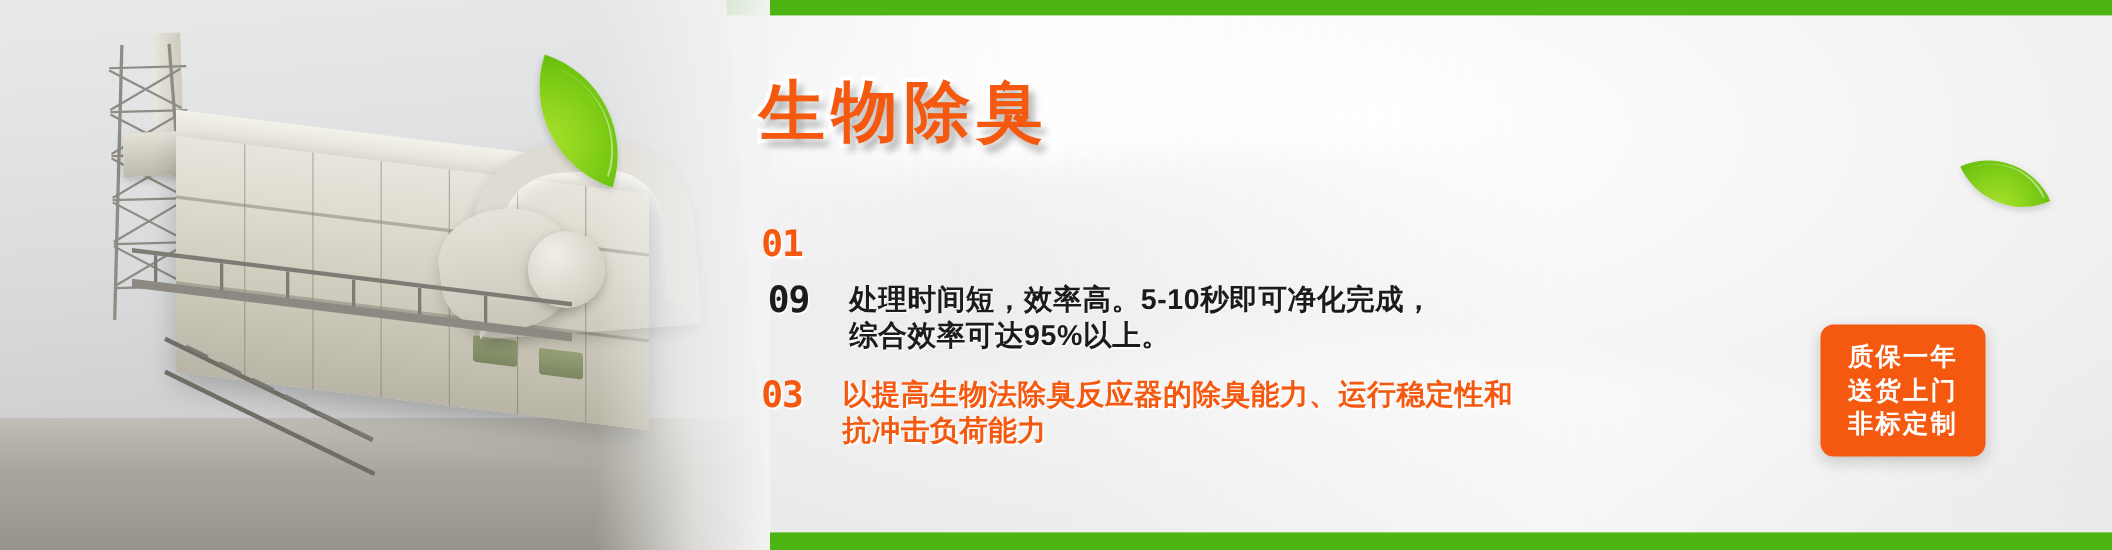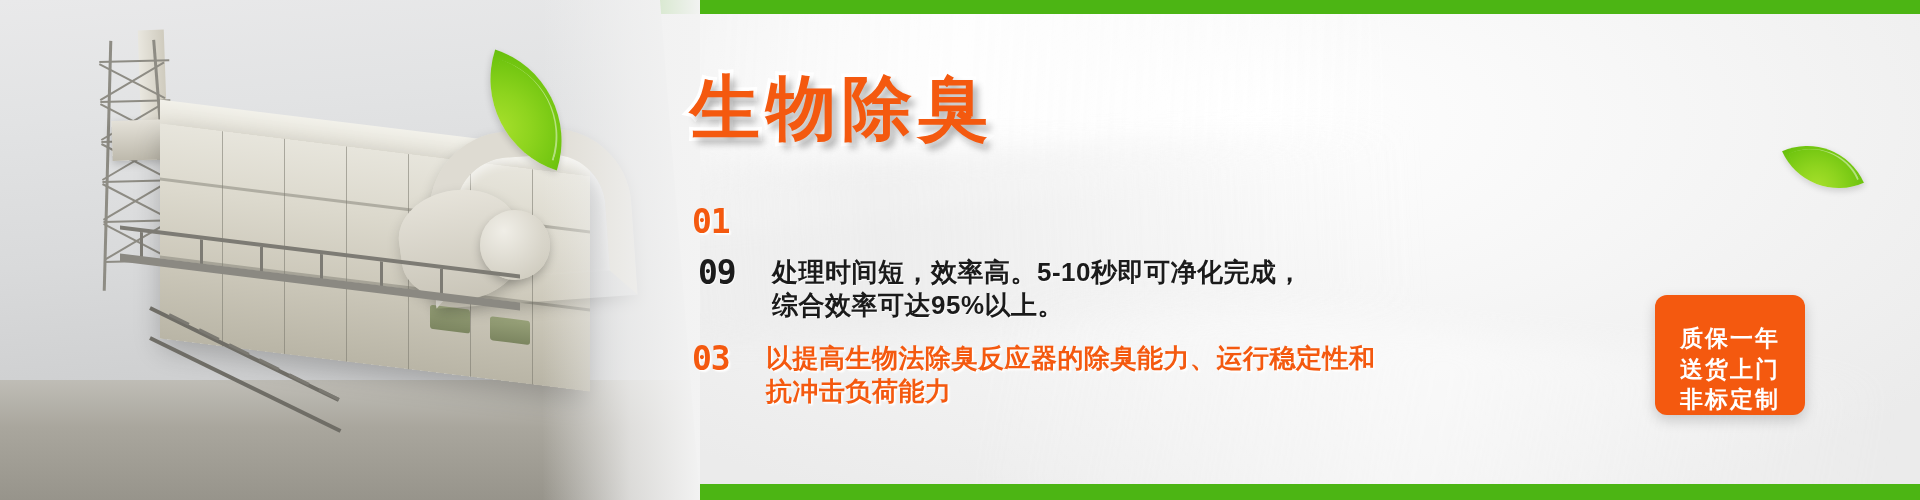--- a/index.html
+++ b/index.html
@@ -148,21 +148,21 @@
     border-radius:0 100% 0 100%;
   }
   #leaf-main{left:478px;top:62px;width:96px;height:96px;transform:rotate(18deg);}
   #leaf-small{left:1792px;top:136px;width:62px;height:62px;transform:rotate(-24deg);}
 
   
   #content{position:absolute;left:690px;top:0;width:1230px;height:500px;}
 
   #title{
     position:absolute;left:0;top:62px;
-    font-size:70px;font-weight:bold;letter-spacing:6px;
+    font-size:60px;font-weight:bold;letter-spacing:6px;
     color:#f4590f;
     font-family:"DejaVu Sans","Liberation Sans",sans-serif;
     -webkit-text-stroke:7px #ffffff;
     paint-order:stroke fill;
     text-shadow:5px 6px 7px rgba(0,0,0,.30);
   }
 
   .feat{position:absolute;display:flex;align-items:flex-start;}
   .num{
     font-family:"DejaVu Sans Mono","Liberation Mono",monospace;
@@ -178,21 +178,21 @@
 
   #feat-1{left:2px;top:205px;gap:22px;}
   #feat-2{left:8px;top:256px;}
   #feat-3{left:2px;top:342px;}
   #feat-4{left:8px;top:428px;}
 
   
   #badge{
     position:absolute;left:1655px;top:295px;width:150px;height:120px;
     background:#f4590f;border-radius:12px;
-    display:flex;flex-direction:column;align-items:center;justify-content:flex-end;
+    display:flex;flex-direction:column;align-items:center;justify-content:center;
     box-shadow:0 5px 14px rgba(0,0,0,.18);
   }
   #badge span{
     color:#fff;font-size:23px;font-weight:bold;line-height:1.33;letter-spacing:2px;
   }
 </style>
 </head>
 <body>
 
 <div id="banner">

